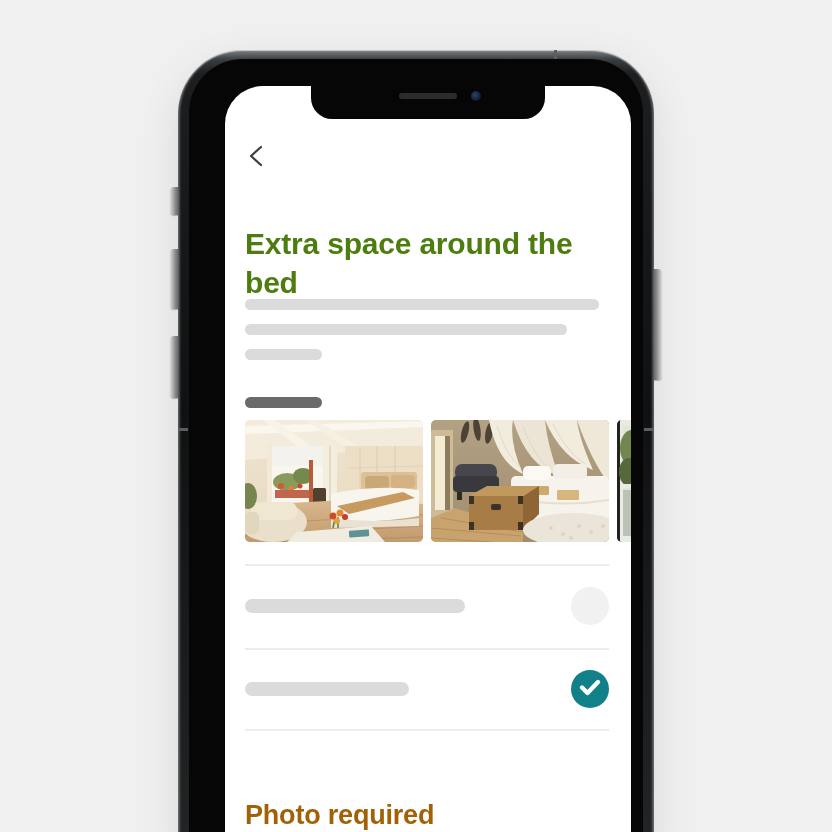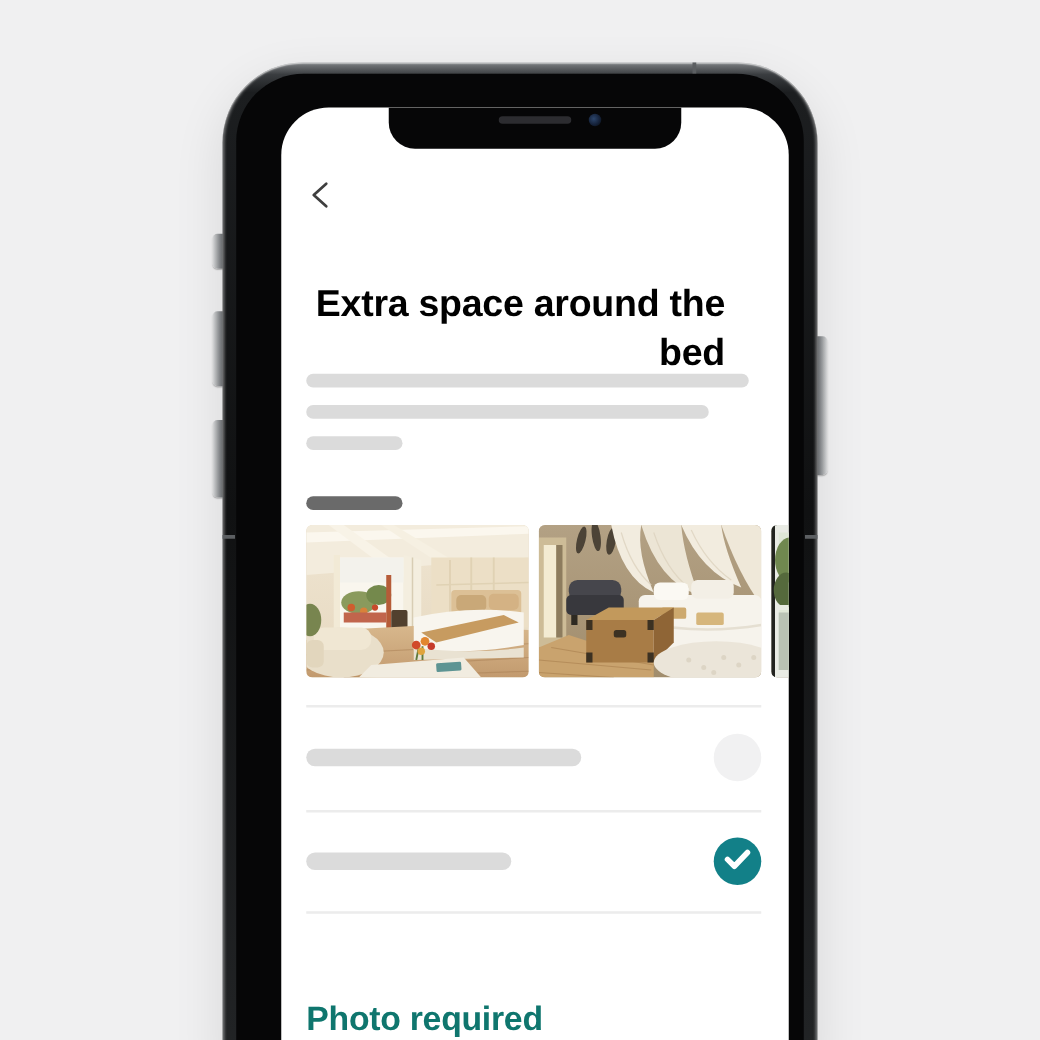--- a/index.html
+++ b/index.html
@@ -59,22 +59,21 @@
     position:absolute;left:160px;top:5px;width:10px;height:10px;border-radius:50%;
     background:radial-gradient(circle at 40% 40%,#2c456b 0%,#15223a 55%,#07090d 100%);
   }
 
   
   .back-button{position:absolute;left:14px;top:54px;width:34px;height:34px;
     display:flex;align-items:center;justify-content:center;cursor:pointer;background:none;border:none;padding:0;}
   .app-title{
     position:absolute;left:20px;top:118px;width:335px;
     font-size:30px;line-height:39px;font-weight:700;letter-spacing:-.2px;
-    color:#000000;
-    text-align:right;
+    color:#4d7c0f;
   }
   .sk{position:absolute;left:20px;height:11px;border-radius:5.5px;background:#dbdbdb;}
   .sk1{top:213px;width:354px;}
   .sk2{top:238px;width:322px;}
   .sk3{top:263px;width:77px;}
   .sk-dark{top:311px;width:77px;background:#6a6a6a;}
 
   .photo{
     position:absolute;top:334px;width:178px;height:122px;
     border-radius:5px;overflow:hidden;cursor:pointer;background:#e8e0cf;
@@ -93,21 +92,21 @@
   .circle-empty{
     position:absolute;left:346px;top:501px;width:38px;height:38px;border-radius:50%;
     background:#f1f1f2;cursor:pointer;
   }
   .circle-check{
     position:absolute;left:346px;top:584px;width:38px;height:38px;border-radius:50%;
     background:#128088;cursor:pointer;display:flex;align-items:center;justify-content:center;
   }
   .section-heading{
     position:absolute;left:20px;top:690px;
-    font-size:27px;line-height:34px;font-weight:700;letter-spacing:-.2px;color:#0f766e;
+    font-size:27px;line-height:34px;font-weight:700;letter-spacing:-.2px;color:#a16207;
   }
 </style>
 </head>
 <body>
 
 <div class="side-btn btn-mute"></div>
 <div class="side-btn btn-volup"></div>
 <div class="side-btn btn-voldown"></div>
 <div class="side-btn btn-power"></div>
 

